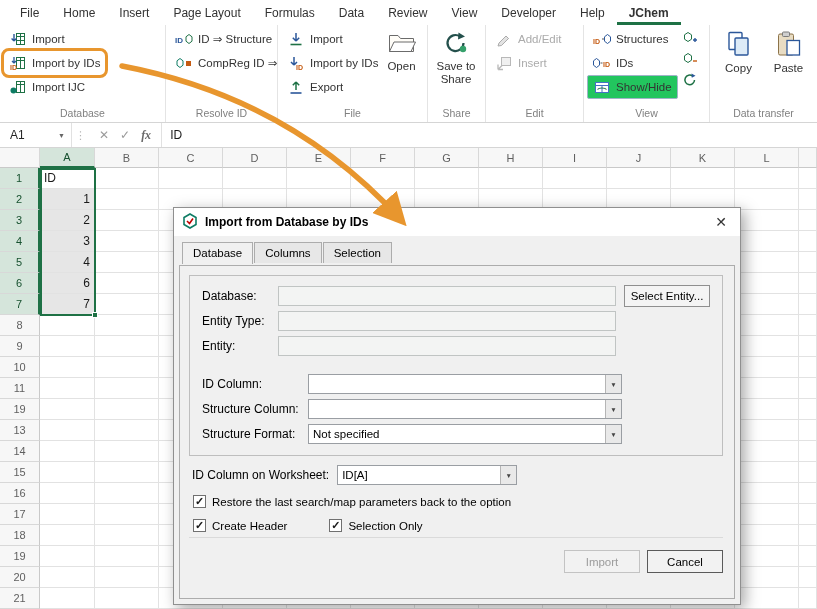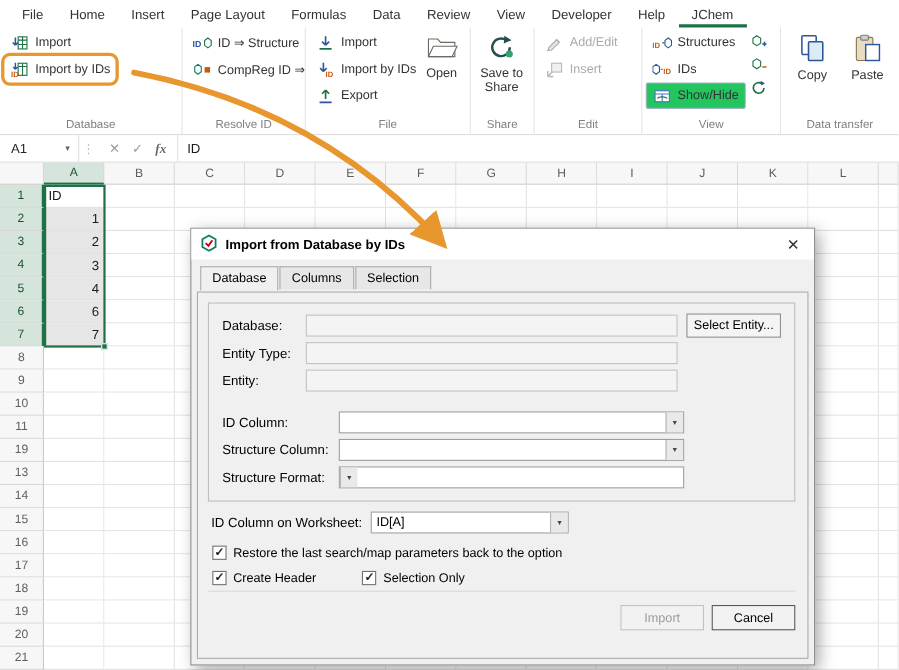--- a/index.html
+++ b/index.html
@@ -3,21 +3,21 @@
 <meta charset="utf-8">
 <style>
   *{box-sizing:border-box;margin:0;padding:0}
   html,body{width:817px;height:609px;overflow:hidden}
   body{position:relative;font-family:"Liberation Sans",sans-serif;background:#fff;color:#262626}
   button{font-family:inherit;cursor:default}
 
   
   .menubar{height:25px;display:flex;align-items:stretch;padding-left:8px;background:#fff}
   .menu-tab{display:flex;align-items:center;padding:0 12px;font-size:12px;color:#333;white-space:nowrap}
-  .menu-tab.active{font-weight:normal;box-shadow:inset 0 -3px 0 #1E7145}
+  .menu-tab.active{font-weight:bold;box-shadow:inset 0 -3px 0 #1E7145}
 
   
   .ribbon{height:98px;display:flex;background:#fff;border-bottom:1px solid #D5D5D5}
   .rgroup{display:flex;flex-direction:column;border-right:1px solid #E4E4E4;padding-top:2px;overflow:hidden}
   .rbody{flex:1;display:flex;align-items:flex-start;padding:0 3px}
   .rcol{display:flex;flex-direction:column}
   .rlabel{height:18px;line-height:18px;text-align:center;font-size:10.5px;color:#808080;white-space:nowrap}
   .rsmall{display:flex;align-items:center;gap:5px;height:24px;padding:0 5px;border:1px solid transparent;background:transparent;font-size:11.5px;color:#333;white-space:nowrap}
   .rbig{display:flex;flex-direction:column;align-items:center;gap:2px;padding:3px 3px 0;border:1px solid transparent;background:transparent;font-size:11.5px;color:#333;line-height:1.15;text-align:center}
   .dis{color:#ABABAB}
@@ -125,20 +125,30 @@
         <span class="ic">
               <svg width="16" height="15" viewBox="0 0 16 15">
                 <rect x="6.5" y="1.5" width="8" height="11" fill="#fff" stroke="#1E7145"></rect>
                 <path d="M6.5 4.5h8M10.5 1.5v11" stroke="#1E7145" fill="none"></path>
                 <text x="0" y="14" font-size="7" font-weight="bold" fill="#C55A11">ID</text>
                 <path d="M4 1v6M4 7L2 5M4 7l2-2" stroke="#2B579A" stroke-width="1.3" fill="none"></path>
               </svg>
             </span>
         <span>Import by IDs</span>
       </button>
+      <button class="rsmall">
+        <span class="ic">
+              <svg width="16" height="15" viewBox="0 0 16 15">
+                <rect x="6.5" y="1.5" width="8" height="11" fill="#fff" stroke="#1E7145"></rect>
+                <path d="M6.5 4.5h8M10.5 1.5v11" stroke="#1E7145" fill="none"></path>
+                <circle cx="3.5" cy="10.5" r="3" fill="#0E7C64"></circle>
+              </svg>
+            </span>
+        <span>Import IJC</span>
+      </button>
     </div>
       </div>
     <div class="rlabel">Database</div>
   </div>
 
   <div class="rgroup" style="width:112px">
     <div class="rbody">
         <div class="rcol">
       <button class="rsmall">
         <span class="ic">
@@ -744,20 +754,21 @@
         <span class="lb2">Structure Column:</span>
         <div class="combo">
           <span class="cval"></span>
           <span class="cbtn">▼</span>
         </div>
         <span class="sp2"></span>
       </div>
       <div class="frow">
         <span class="lb2">Structure Format:</span>
         <div class="combo">
+          <span class="cval">Not specified</span>
           <span class="cbtn">▼</span>
         </div>
         <span class="sp2"></span>
       </div>
     </div>
 
     <div class="wsrow">
       <span class="wslabel">ID Column on Worksheet:</span>
       <div class="combo wscombo">
         <span class="cval">ID[A]</span>

